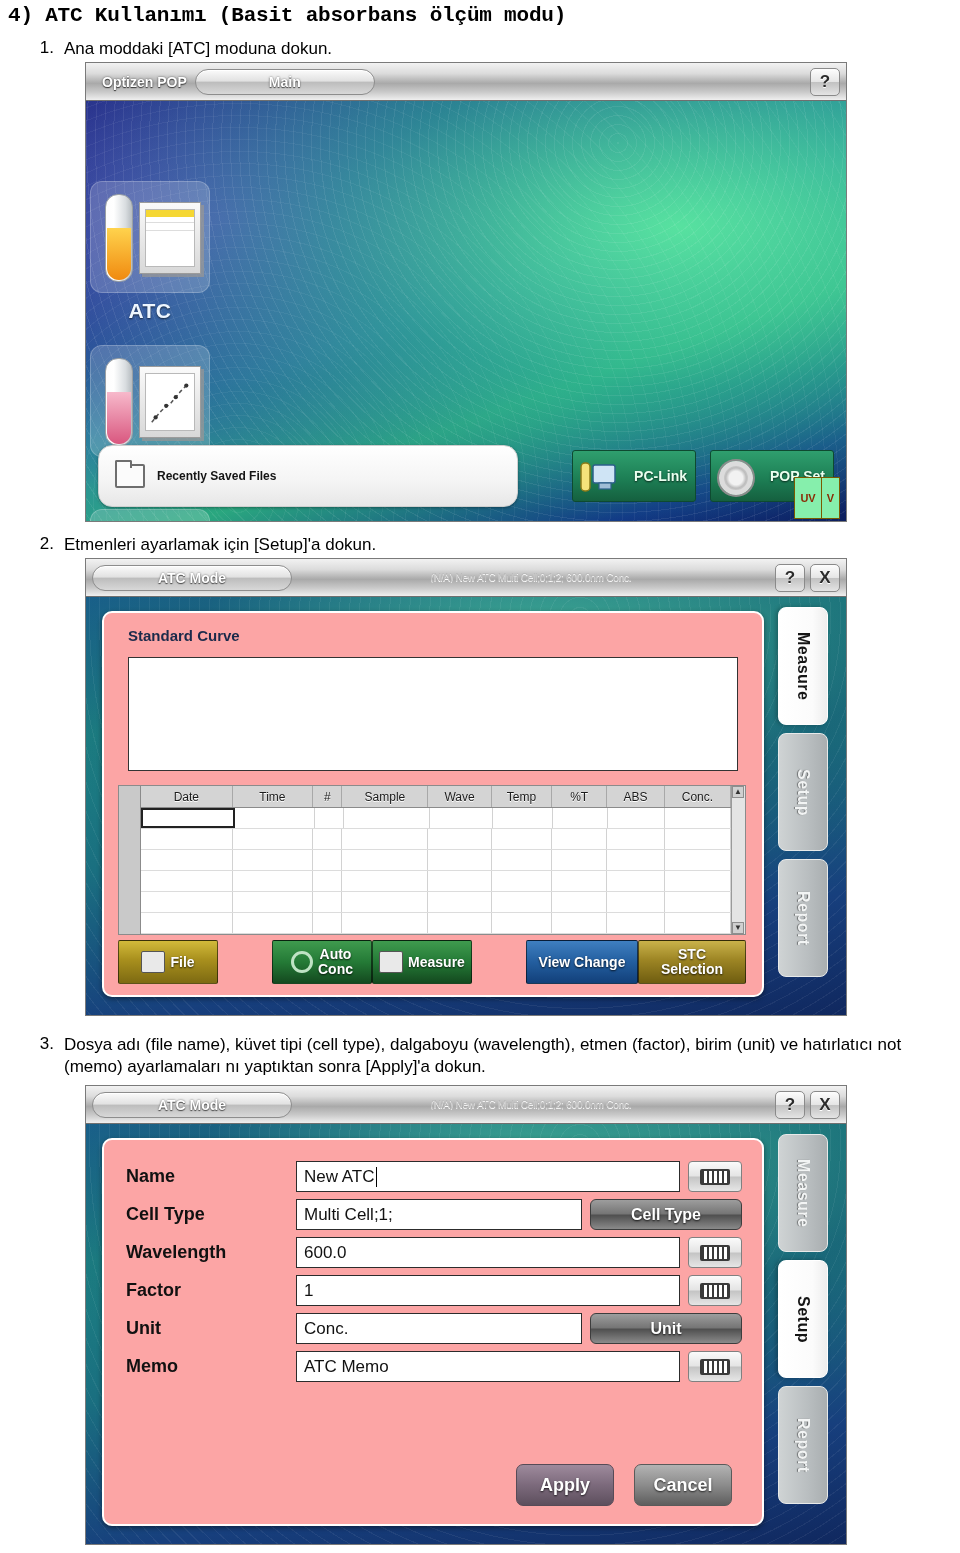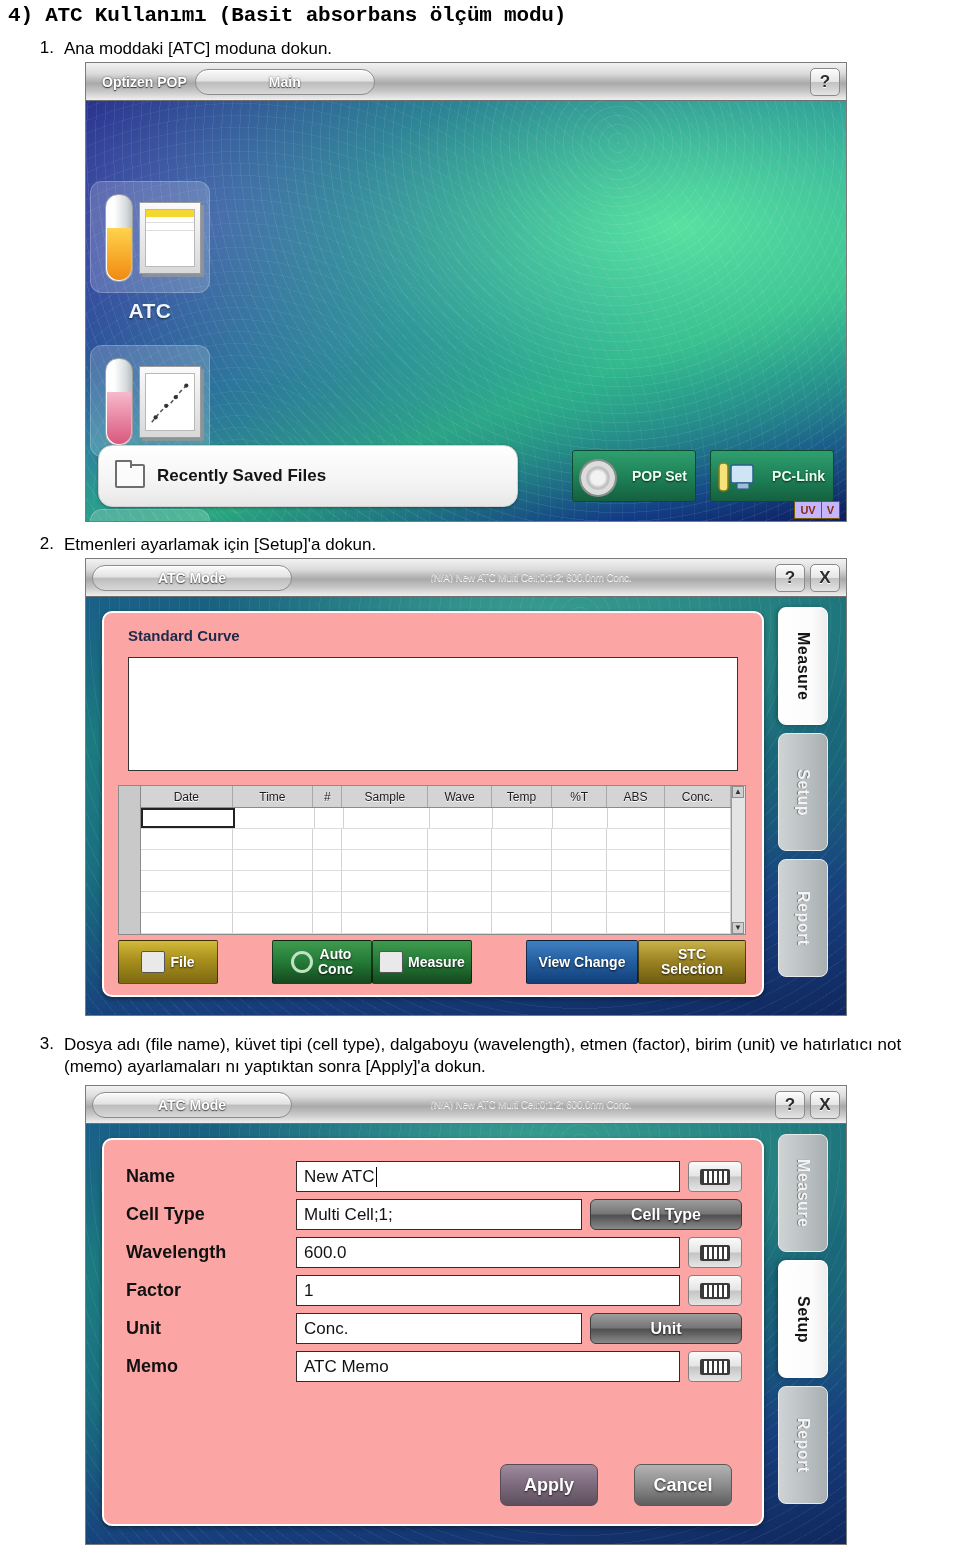--- a/index.html
+++ b/index.html
@@ -124,21 +124,21 @@
     display:flex; align-items:center; padding-left:16px; gap:12px;
   }
   .folder-ico {
     width:30px; height:24px; border:2px solid #6e6e6e; border-radius:2px;
     background:#fbfbfb; position:relative;
   }
   .folder-ico::before {
     content:""; position:absolute; left:-2px; top:-6px; width:13px; height:6px;
     border:2px solid #6e6e6e; border-bottom:none; border-radius:2px 2px 0 0; background:#fbfbfb;
   }
-  .recent-label { font-size:17px; font-weight:bold; color:#151515; }
+  .recent-label { font-size:12px; font-weight:bold; color:#151515; }
   .greenbtn {
     width:124px; height:52px; margin-left:14px;
     background:linear-gradient(180deg,#2f9f6e 0%,#1d7f55 55%,#15603f 100%);
     border:1px solid #0e4a30; border-radius:3px;
     display:flex; align-items:center; justify-content:flex-end; padding-right:8px;
     position:relative;
   }
   .greenbtn span {
     font-size:14px; font-weight:bold; color:#eaffef;
     text-shadow:0 1px 2px rgba(0,0,0,.7);
@@ -149,22 +149,22 @@
   .gear-ico {
     position:absolute; left:8px; top:10px; width:34px; height:34px;
     border-radius:50%;
     background:radial-gradient(circle,#f2f2f2 40%, #bdbdbd 60%, #e8e8e8 100%);
     border:5px solid #dcdcdc; box-shadow:0 0 0 2px #8c8c8c;
   }
   .uv-badge {
     position:absolute; right:6px; bottom:2px; display:flex; z-index:4;
   }
   .uv-badge b {
-    background:#c4b5fd; color:#8a2b06; font-size:11px; font-weight:bold;
-    padding:2px 5px; border:1px solid #7a5a00; margin-left:-1px;
+    background:#86efac; color:#8a2b06; font-size:11px; font-weight:bold;
+    padding:14px 5px; border:1px solid #7a5a00; margin-left:-1px;
     font-family:"Liberation Sans", sans-serif;
   }
 
   
   #shot-atc-measure { left:85px; top:558px; width:762px; height:458px; }
   #shot-atc-setup   { left:85px; top:1085px; width:762px; height:460px; }
   .atc-bg {
     position:absolute; left:0; top:38px; right:0; bottom:0;
     background:
       radial-gradient(ellipse 100% 80% at 60% 10%, rgba(70,180,150,.8) 0%, rgba(25,90,110,.4) 45%, rgba(0,0,0,0) 75%),
@@ -289,21 +289,21 @@
     position:absolute; right:30px; bottom:18px; display:flex; gap:20px;
   }
   .abtn {
     width:98px; height:42px; border-radius:7px;
     display:flex; align-items:center; justify-content:center;
     font-size:18px; font-weight:bold; color:#fff;
     text-shadow:0 1px 2px rgba(0,0,0,.75);
     border:1px solid #5a5a5a;
   }
   .abtn.apply  { background:linear-gradient(180deg,#9e8a9c 0%,#7c6a7c 50%,#5d4f5d 100%); border-color:#574b57; }
-  .abtn.cancel { background:linear-gradient(180deg,#b3b3b3 0%,#8c8c8c 50%,#5e5e5e 100%);margin-left:16px; }
+  .abtn.cancel { background:linear-gradient(180deg,#b3b3b3 0%,#8c8c8c 50%,#5e5e5e 100%); }
 </style>
 </head>
 <body>
 
 <div class="page">
 
   <div class="doc-title">4) ATC Kullanımı (Basit absorbans ölçüm modu)</div>
 
   <div class="step" style="left:20px; top:38px; width:900px;">
     <span class="num">1.</span>
@@ -392,32 +392,32 @@
 
     </div>
 
     <div class="bottombar">
       <div class="recent-box">
         <div class="folder-ico"></div>
         <div class="recent-label">Recently Saved Files</div>
       </div>
       <div class="spacer"></div>
       <div class="greenbtn">
-        <div class="gear-ico"></div>
-        <span>POP Set</span>
-      </div>
-      <div class="greenbtn">
         <div class="pcl-ico">
           <svg width="40" height="36" viewBox="0 0 40 36">
             <rect x="2" y="4" width="9" height="28" rx="4" fill="#f5e27a" stroke="#8a7a18" stroke-width="1.5"></rect>
             <rect x="14" y="6" width="22" height="18" rx="2" fill="#cfe4f5" stroke="#2d5f8a" stroke-width="1.5"></rect>
             <rect x="20" y="24" width="12" height="6" fill="#9fbdd6" stroke="#2d5f8a" stroke-width="1.2"></rect>
           </svg>
         </div>
         <span>PC-Link</span>
+      </div>
+      <div class="greenbtn">
+        <div class="gear-ico"></div>
+        <span>POP Set</span>
       </div>
     </div>
 
     <div class="uv-badge">
       <b>UV</b>
       <b>V</b>
     </div>
   </div>
 
   <div class="step" style="left:20px; top:534px; width:900px;">

